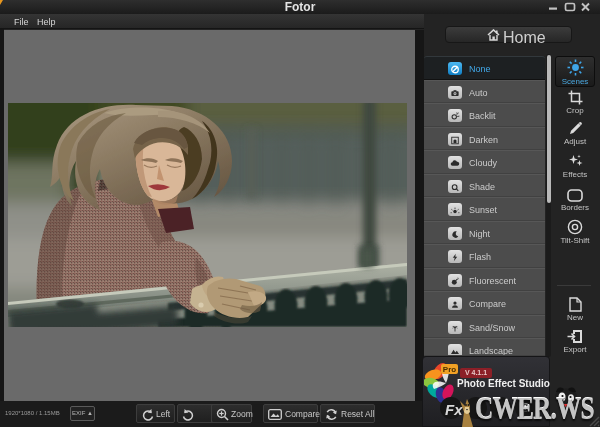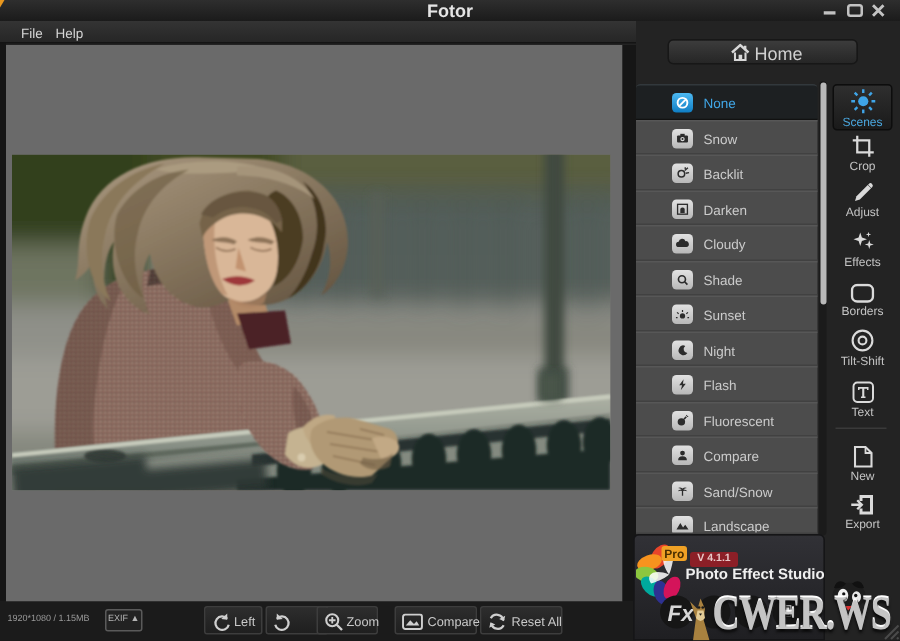--- a/index.html
+++ b/index.html
@@ -23,21 +23,21 @@
 
 
 #canvas { position:absolute; left:4px; top:30px; width:411px; height:371px; background:#6a6a6a; }
 #leftedge { position:absolute; left:0; top:14px; width:4px; height:387px; background:#161616; }
 #rightedge { position:absolute; left:415px; top:30px; width:9px; height:371px; background:#161616; }
 
 
 #rightpanel { position:absolute; left:424px; top:14px; width:176px; height:413px; background:#232323; }
 #homebtn { position:absolute; left:445px; top:26px; width:127px; height:17px;
   background:linear-gradient(#3c3c3c,#262626); border:1px solid #171717; border-radius:4px;
-  color:#cfcfcf; font-size:12px; }
+  color:#cfcfcf; font-size:16px; }
 #homebtn .txt { position:absolute; left:57px; top:2px; }
 
 
 #scenelist { position:absolute; left:424px; top:56px; width:121px; height:306px; }
 .srow { position:relative; width:121px; height:23.5px; background:#4c4c4c;
   border-top:1px solid #575757; border-bottom:1px solid #414141; }
 .srow.first { background:#1d2022; border-top:1px solid #32383c; border-bottom:1px solid #111; border-radius:3px 3px 0 0;}
 .sicon { position:absolute; left:24px; top:5px; width:14px; height:13px;
   background:linear-gradient(#e2e2e2,#b8b8b8); border-radius:3px; }
 .srow.first .sicon { background:linear-gradient(#4db9f2,#0f7ec4); }
@@ -258,21 +258,21 @@
           </svg></div>
         <div class="slabel">None</div>
       </div>
     <div class="srow">
         <div class="sicon"><svg width="14" height="13" viewBox="-2.6 -2.4 19.2 17.8">
             <rect x="2" y="3.5" width="10" height="6.5" rx="1" fill="#2c2c2c"></rect>
             <rect x="5" y="2" width="4" height="2" fill="#2c2c2c"></rect>
             <circle cx="7" cy="6.8" r="2" fill="#d8d8d8"></circle>
             <circle cx="7" cy="6.8" r="0.9" fill="#2c2c2c"></circle>
           </svg></div>
-        <div class="slabel">Snow</div>
+        <div class="slabel">Auto</div>
       </div>
     <div class="srow">
         <div class="sicon"><svg width="14" height="13" viewBox="-2.6 -2.4 19.2 17.8">
             <circle cx="6" cy="7" r="3" fill="none" stroke="#2c2c2c" stroke-width="1.4"></circle>
             <g stroke="#2c2c2c" stroke-width="1.2">
               <line x1="9" y1="4" x2="12" y2="1.5"></line>
               <line x1="10" y1="6.5" x2="13" y2="6"></line>
               <line x1="9.5" y1="2.5" x2="9.5" y2="1"></line>
             </g>
           </svg></div>
@@ -387,24 +387,20 @@
           <path d="M12.5 7 L13.2 9.3 L15.5 10 L13.2 10.7 L12.5 13 L11.8 10.7 L9.5 10 L11.8 9.3 Z" fill="#dadada"></path>
           <path d="M12 1.5 L12.4 2.9 L13.8 3.3 L12.4 3.7 L12 5.1 L11.6 3.7 L10.2 3.3 L11.6 2.9 Z" fill="#dadada"></path>
         </svg>Effects</div>
     <div class="tool" style="top:160px;"><svg width="16" height="13" viewBox="0 0 16 13">
           <rect x="1" y="1" width="14" height="11" rx="3.5" fill="none" stroke="#dadada" stroke-width="1.6"></rect>
         </svg>Borders</div>
     <div class="tool" style="top:190px;"><svg width="16" height="16" viewBox="0 0 16 16">
           <circle cx="8" cy="8" r="6.6" fill="none" stroke="#dadada" stroke-width="1.4"></circle>
           <circle cx="8" cy="8" r="2.6" fill="none" stroke="#dadada" stroke-width="1.4"></circle>
         </svg>Tilt-Shift</div>
-    <div class="tool" style="top:225px;"><svg width="15" height="15" viewBox="0 0 15 15">
-          <rect x="1" y="1" width="13" height="13" rx="2.5" fill="none" stroke="#dadada" stroke-width="1.3"></rect>
-          <path d="M4 4 L11 4 L11 6 L10 6 L10 5.2 L8.2 5.2 L8.2 10.3 L9 10.3 L9 11.3 L6 11.3 L6 10.3 L6.8 10.3 L6.8 5.2 L5 5.2 L5 6 L4 6 Z" fill="#dadada"></path>
-        </svg>Text</div>
     <div class="tsep" style="top:256px;"></div>
     <div class="tool" style="top:268px;"><svg width="13" height="15" viewBox="0 0 13 15">
           <path d="M1 1 L8 1 L12 5 L12 14 L1 14 Z" fill="none" stroke="#dadada" stroke-width="1.4"></path>
           <path d="M8 1 L8 5 L12 5" fill="none" stroke="#dadada" stroke-width="1.2"></path>
         </svg>New</div>
     <div class="tool" style="top:300px;"><svg width="16" height="15" viewBox="0 0 16 15">
           <path d="M6 1 L15 1 L15 14 L6 14 L6 10 L8 10 L8 12 L13 12 L13 3 L8 3 L8 5 L6 5 Z" fill="#dadada"></path>
           <path d="M0.5 7.5 L7 7.5 M4.5 4.5 L7.5 7.5 L4.5 10.5" fill="none" stroke="#dadada" stroke-width="1.6"></path>
         </svg>Export</div>
   </div>

